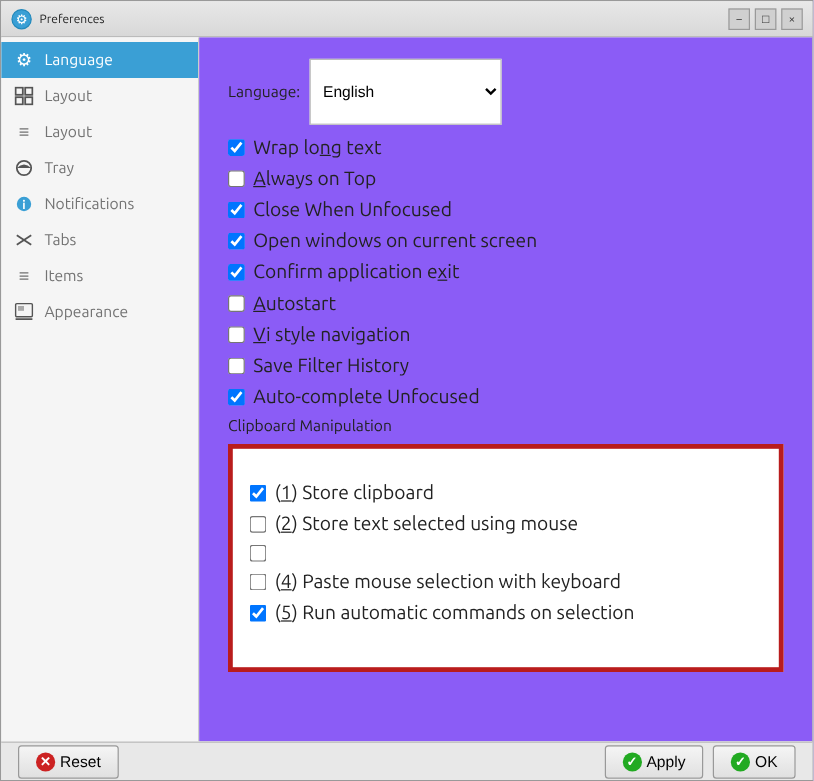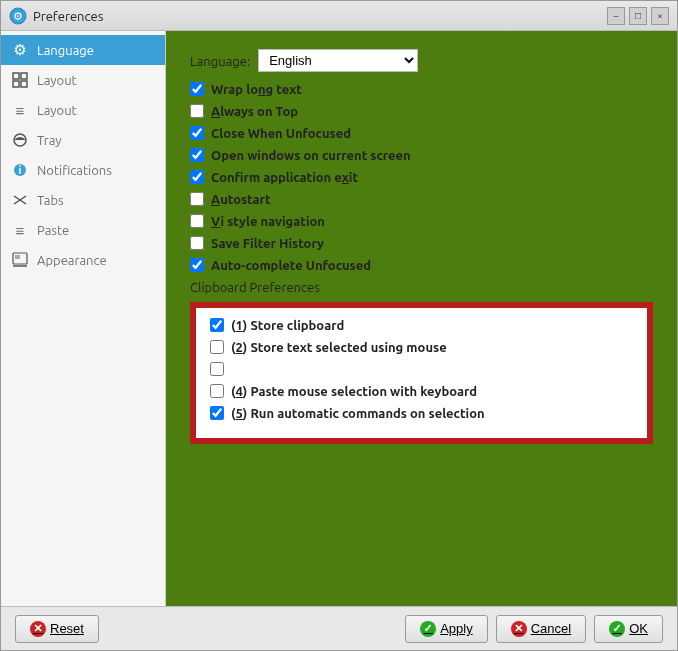--- a/index.html
+++ b/index.html
@@ -31,21 +31,21 @@
     .titlebar-left {
       display: flex;
       align-items: center;
       gap: 6px;
     }
     .titlebar-icon {
       width: 18px;
       height: 18px;
     }
     .titlebar-title {
-      font-size: 13px;
+      font-size: 10px;
       color: #222;
     }
     .titlebar-buttons {
       display: flex;
       gap: 4px;
     }
     .titlebar-btn {
       width: 18px;
       height: 18px;
       background: #d0d0d0;
@@ -87,79 +87,77 @@
       align-items: center;
       justify-content: center;
       font-size: 15px;
       flex-shrink: 0;
     }
     .sidebar-item.active .icon { color: white; }
     .main {
       flex: 1;
       padding: 18px 24px;
       overflow-y: auto;
-      background: #4d7c0f;
+      background: #8b5cf6;
     }
     .field-row {
       display: flex;
       align-items: center;
       gap: 8px;
       margin-bottom: 10px;
     }
     .field-row label {
       font-size: 13px;
       color: #222;
     }
     .field-row select {
-      padding: 2px 6px;
+      padding: 18px 6px;
       font-size: 13px;
       border: 1px solid #bbb;
       background: white;
       min-width: 160px;
     }
     .checkbox-row {
       display: flex;
       align-items: center;
       gap: 7px;
       margin-bottom: 8px;
     }
     .checkbox-row input[type="checkbox"] {
       width: 14px;
       height: 14px;
       cursor: pointer;
     }
     .checkbox-row label {
-      font-size: 13px;
+      font-size: 16px;
       color: #222;
       cursor: pointer;
       user-select: none;
-      font-weight: bold;
     }
     .checkbox-row label u { text-decoration: underline; }
     .section-label {
       font-size: 13px;
       color: #222;
       margin-bottom: 8px;
       margin-top: 4px;
     }
     .clipboard-box {
-      border: 6px solid #b91c1c;
+      border: 4px solid #b91c1c;
       background: white;
-      padding: 10px 14px;
+      padding: 28px 14px;
       margin-left: 0;
     }
     .footer {
       border-top: 1px solid #bbb;
       background: #e8e8e8;
       padding: 8px 14px;
       display: flex;
       align-items: center;
       justify-content: space-between;
-      height: 44px;
-      text-decoration: underline;
+      height: 32px;
     }
     .footer-right {
       display: flex;
       gap: 8px;
     }
     .btn {
       display: flex;
       align-items: center;
       gap: 4px;
       padding: 5px 14px;
@@ -250,21 +248,21 @@
         <span class="icon">
           <svg width="16" height="16" viewBox="0 0 16 16">
               <line x1="2" y1="4" x2="14" y2="12" stroke="#555" stroke-width="1.5"></line>
               <line x1="14" y1="4" x2="2" y2="12" stroke="#555" stroke-width="1.5"></line>
             </svg>
         </span>
         <span>Tabs</span>
       </div>
       <div class="sidebar-item">
         <span class="icon">≡</span>
-        <span>Paste</span>
+        <span>Items</span>
       </div>
       <div class="sidebar-item">
         <span class="icon">
           <svg width="16" height="16" viewBox="0 0 16 16">
               <rect x="1" y="1" width="14" height="11" rx="1" fill="none" stroke="#555" stroke-width="1.2"></rect>
               <line x1="1" y1="14" x2="15" y2="14" stroke="#555" stroke-width="1.5"></line>
               <rect x="3" y="3" width="5" height="4" fill="#aaa"></rect>
             </svg>
         </span>
         <span>Appearance</span>
@@ -313,21 +311,21 @@
       </div>
       <div class="checkbox-row">
         <input type="checkbox" id="cb-sf" style="">
         <label for="cb-sf">Save Filter History</label>
       </div>
       <div class="checkbox-row">
         <input type="checkbox" id="cb-ac" checked="" style="">
         <label for="cb-ac">Auto-complete Unfocused</label>
       </div>
 
-      <div class="section-label">Clipboard Preferences</div>
+      <div class="section-label">Clipboard Manipulation</div>
       <div class="clipboard-box">
         <div class="checkbox-row">
           <input type="checkbox" id="cb-c1" checked="" style="">
           <label for="cb-c1">(<u>1</u>) Store clipboard</label>
         </div>
         <div class="checkbox-row">
           <input type="checkbox" id="cb-c2" style="">
           <label for="cb-c2">(<u>2</u>) Store text selected using mouse</label>
         </div>
         <div class="checkbox-row">
@@ -350,23 +348,19 @@
     <button class="btn">
       <span class="btn-icon red x"></span>
       <span>Reset</span>
     </button>
     <div class="footer-right">
       <button class="btn">
         <span class="btn-icon green check"></span>
         <span>Apply</span>
       </button>
       <button class="btn">
-        <span class="btn-icon red x"></span>
-        <span>Cancel</span>
-      </button>
-      <button class="btn">
         <span class="btn-icon green check"></span>
         <span>OK</span>
       </button>
     </div>
   </div>
 
 </div>
 
 </body></html>

